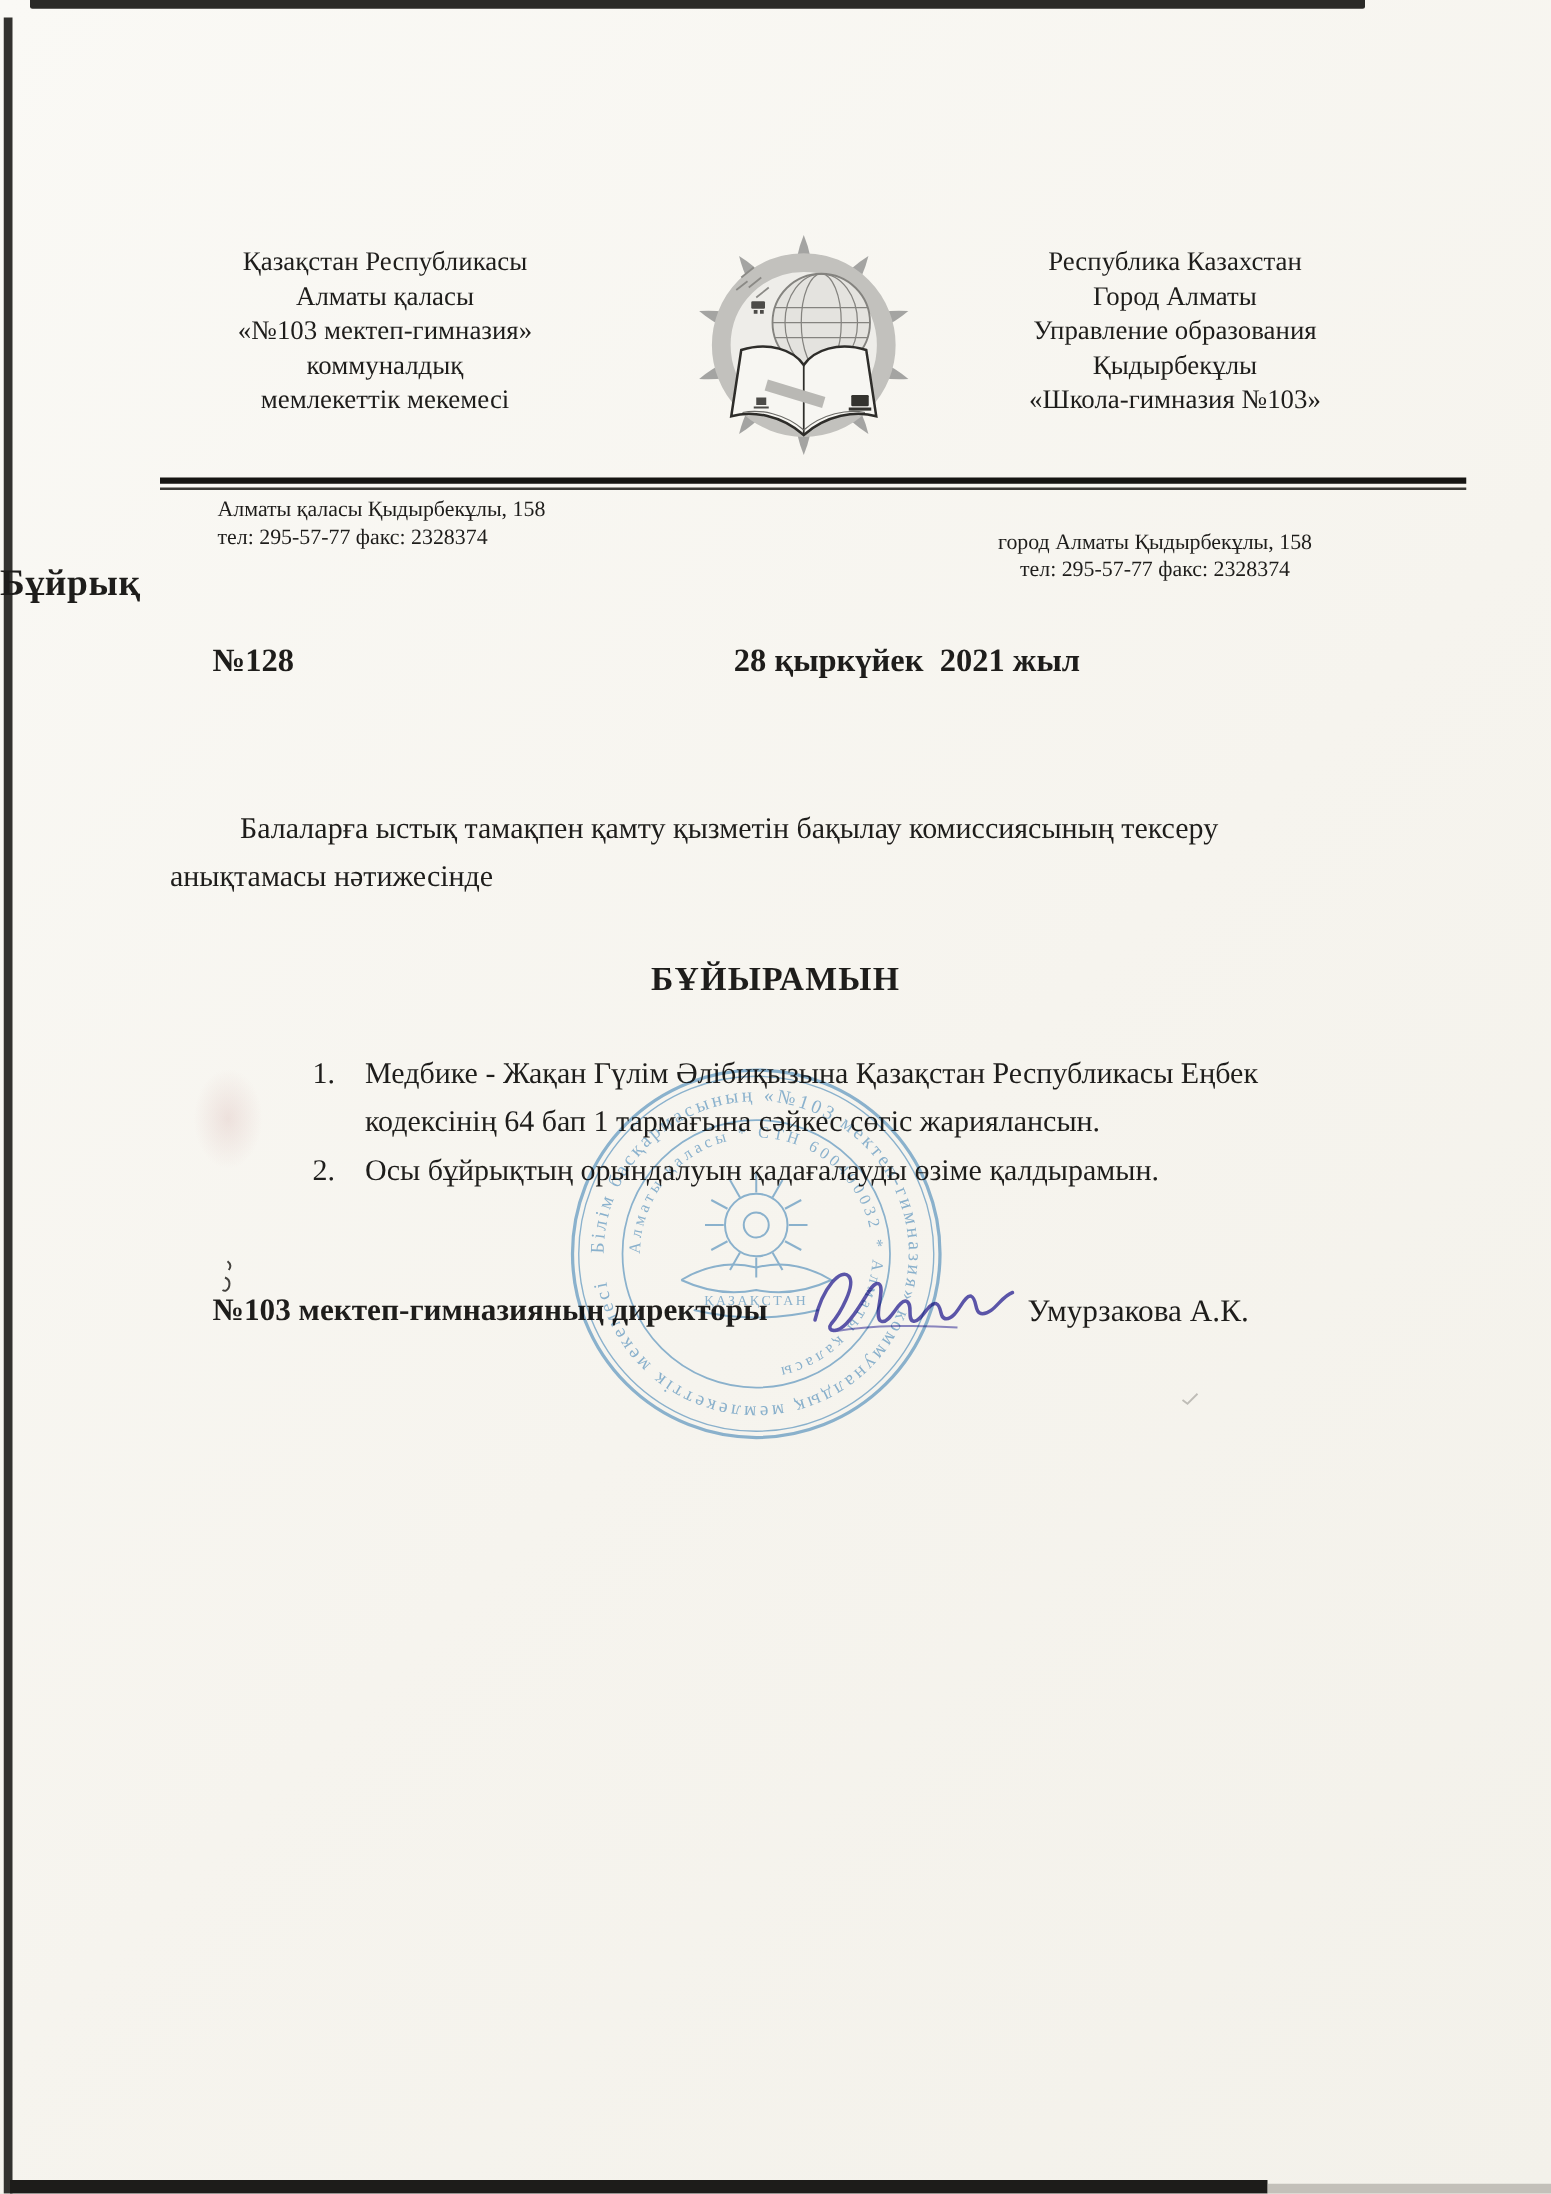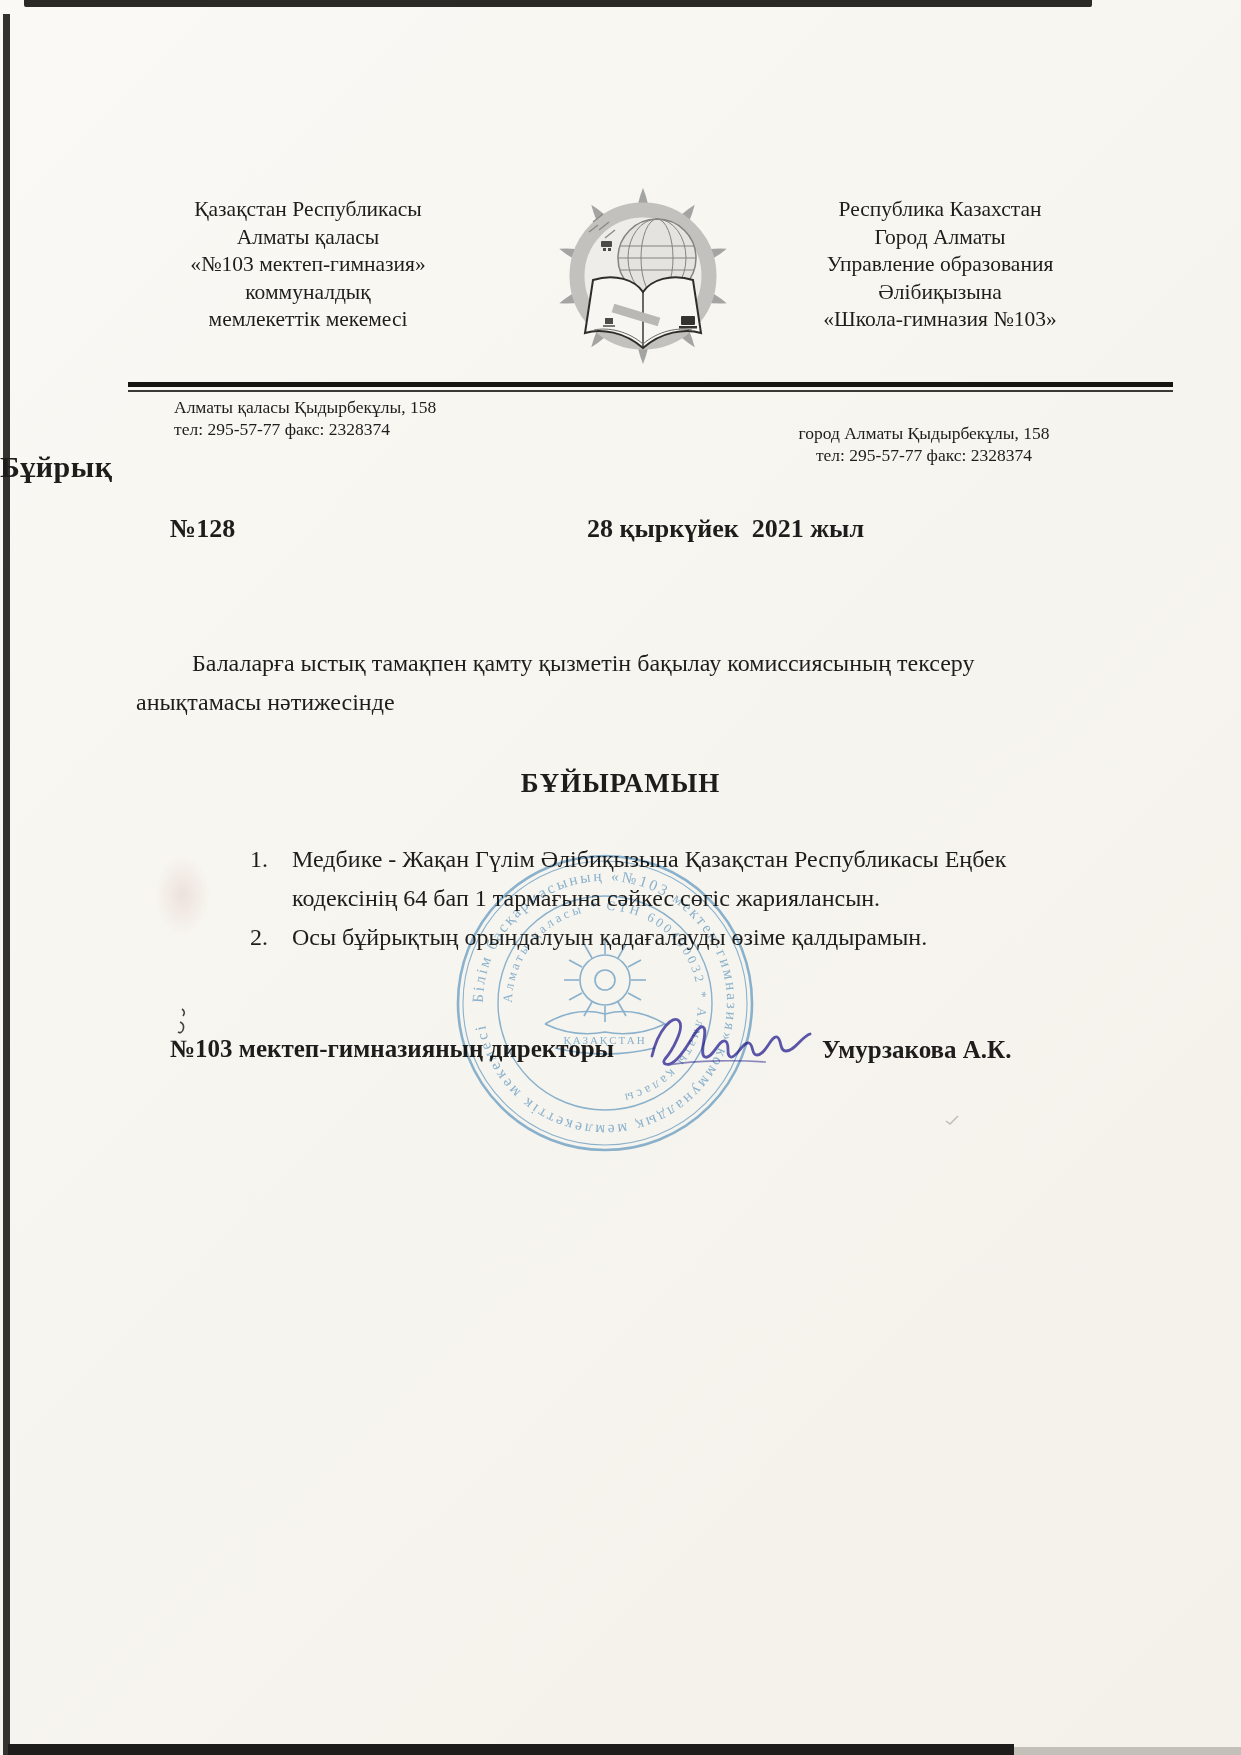--- a/index.html
+++ b/index.html
@@ -38,21 +38,21 @@
   .order-title{position:absolute;left:0;top:450px;width:1241px;font-size:30px;font-weight:bold;letter-spacing:.5px;}
   .num-row{position:absolute;left:0;top:514px;width:1080px;box-sizing:border-box;padding:0 216px 0 170px;display:flex;justify-content:space-between;font-size:26px;font-weight:bold;}
   .num-row *{white-space:pre;}
   .preamble{position:absolute;left:136px;top:644px;width:916px;font-size:24px;line-height:39px;text-indent:56px;}
   .resolution{position:absolute;left:0;top:768px;width:1241px;text-align:center;font-size:27px;font-weight:bold;letter-spacing:1px;}
   .order-list{position:absolute;left:250px;top:840px;width:800px;font-size:24px;line-height:38.5px;}
   .order-item{position:relative;padding-left:42px;margin-bottom:1px;}
   .order-item .marker{position:absolute;left:0;top:0;}
 
   .sig-role{position:absolute;left:170px;top:1035px;font-size:25px;font-weight:bold;white-space:nowrap;}
-  .sig-name{position:absolute;left:822px;top:1036px;font-size:25px;font-weight:bold;white-space:nowrap;}
+  .sig-name{position:absolute;left:822px;top:1036px;font-size:25px;font-weight:normal;white-space:nowrap;}
   .sig-ink{position:absolute;left:638px;top:1002px;width:185px;height:78px;}
   .stamp-box{position:absolute;left:450px;top:848px;width:310px;height:310px;mix-blend-mode:multiply;opacity:.88;}
 </style>
 </head>
 <body>
 
 <div class="page">
 
   <div class="edge-top"></div>
   <div class="edge-left"></div>
@@ -111,21 +111,21 @@
         <rect x="52" y="138" width="8" height="6"></rect>
           <path d="M50,146 h12" stroke="#4c4b48" stroke-width="1.5"></path>
       </g>
     </svg>
   </div>
 
   <div class="org-block org-right">
     <div>Республика Казахстан</div>
     <div>Город Алматы</div>
     <div>Управление образования</div>
-    <div>Әлібиқызына</div>
+    <div>Қыдырбекұлы</div>
     <div>«Школа-гимназия №103»</div>
   </div>
 
   <div class="rule">
     <div class="thick"></div>
       <div class="thin"></div>
   </div>
 
   <div class="contact contact-left">
     <div>Алматы қаласы Қыдырбекұлы, 158</div>

